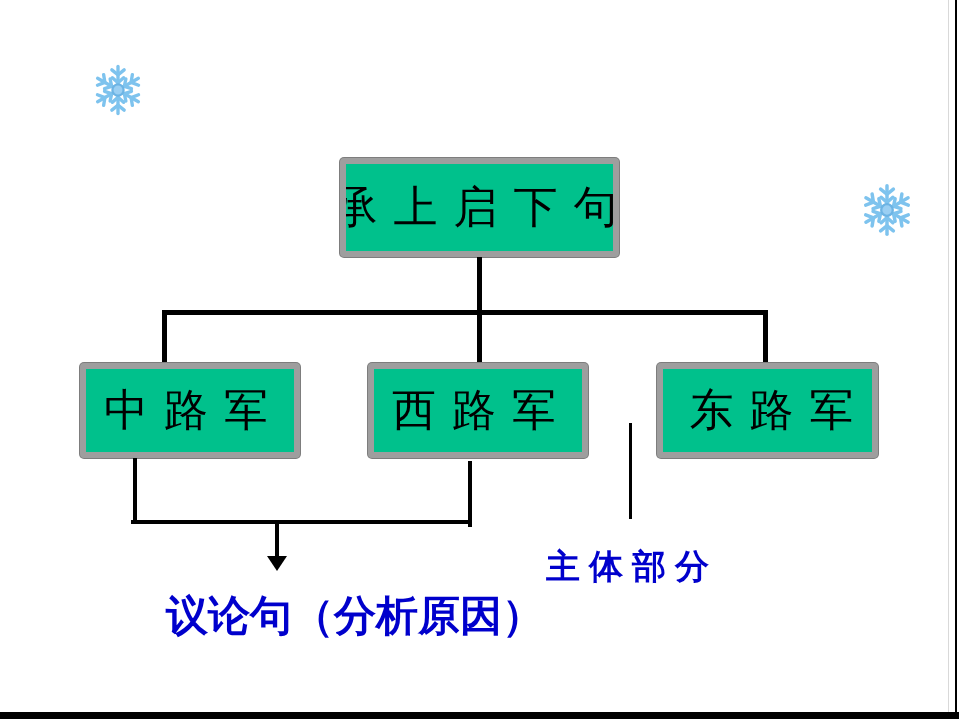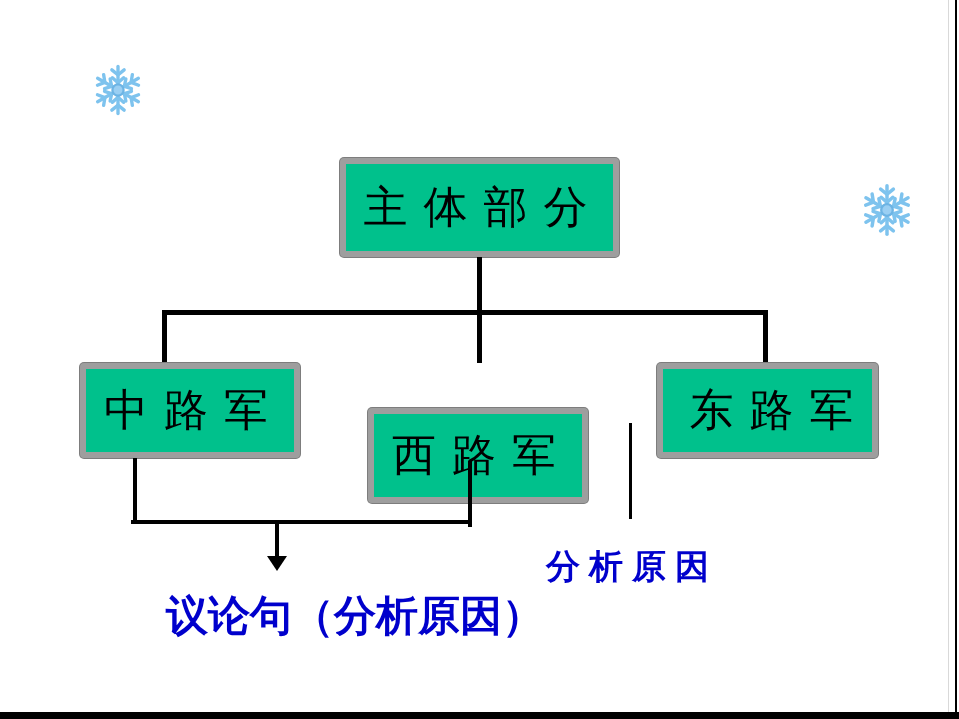--- a/index.html
+++ b/index.html
@@ -27,21 +27,21 @@
     justify-content: center;
     color: #000000;
     font-size: 44px;
     letter-spacing: 16px;
     white-space: nowrap;
     overflow: hidden;
   }
   .node span { display: inline-block; text-indent: 8px; }
   .node-root  { left: 340px; top: 158px; width: 279px; height: 99px; }
   .node-c1    { left:  80px; top: 363px; width: 220px; height: 95px; text-align: right; }
-  .node-c2    { left: 368px; top: 363px; width: 220px; height: 95px; margin-top: 45px; }
+  .node-c2    { left: 368px; top: 363px; width: 220px; height: 95px; }
   .node-c3    { left: 657px; top: 363px; width: 221px; height: 95px; padding-left: 16px; }
 
   
   .line { position: absolute; background: #000000; }
   .l-root-stem   { left: 477px; top: 257px; width: 5px;  height: 106px; }
   .l-top-horiz   { left: 162px; top: 310px; width: 606px; height: 5px;  }
   .l-left-drop   { left: 162px; top: 310px; width: 5px;  height: 54px;  }
   .l-right-drop  { left: 763px; top: 310px; width: 5px;  height: 54px;  }
   .l-c1-drop     { left: 133px; top: 458px; width: 4px;  height: 64px;  }
   .l-c2-drop     { left: 468px; top: 461px; width: 4px;  height: 66px;  }
@@ -103,21 +103,21 @@
   </svg>
 
   <svg class="snowflake sf1" viewBox="-50 -50 100 100">
       <use href="#sf"></use>
     </svg>
   <svg class="snowflake sf2" viewBox="-50 -50 100 100">
       <use href="#sf"></use>
     </svg>
 
   <div class="node node-root">
-    <span>主体部分</span>
+    <span>承上启下句</span>
   </div>
 
   <div class="line l-root-stem"></div>
   <div class="line l-top-horiz"></div>
   <div class="line l-left-drop"></div>
   <div class="line l-right-drop"></div>
 
   <div class="node node-c1">
     <span>中路军</span>
   </div>
@@ -129,19 +129,19 @@
   </div>
 
   <div class="line l-c1-drop"></div>
   <div class="line l-c2-drop"></div>
   <div class="line l-bot-horiz"></div>
   <div class="line l-arrow-stem"></div>
   <div class="arrow-head"></div>
   <div class="line l-transition"></div>
 
   <div class="annotation ann-discussion">议论句（分析原因）</div>
-  <div class="annotation ann-transition">分析原因</div>
+  <div class="annotation ann-transition">主体部分</div>
 
   <div class="edge-right-soft"></div>
   <div class="edge-right"></div>
   <div class="edge-bottom"></div>
 
 </div>
 
 </body></html>

